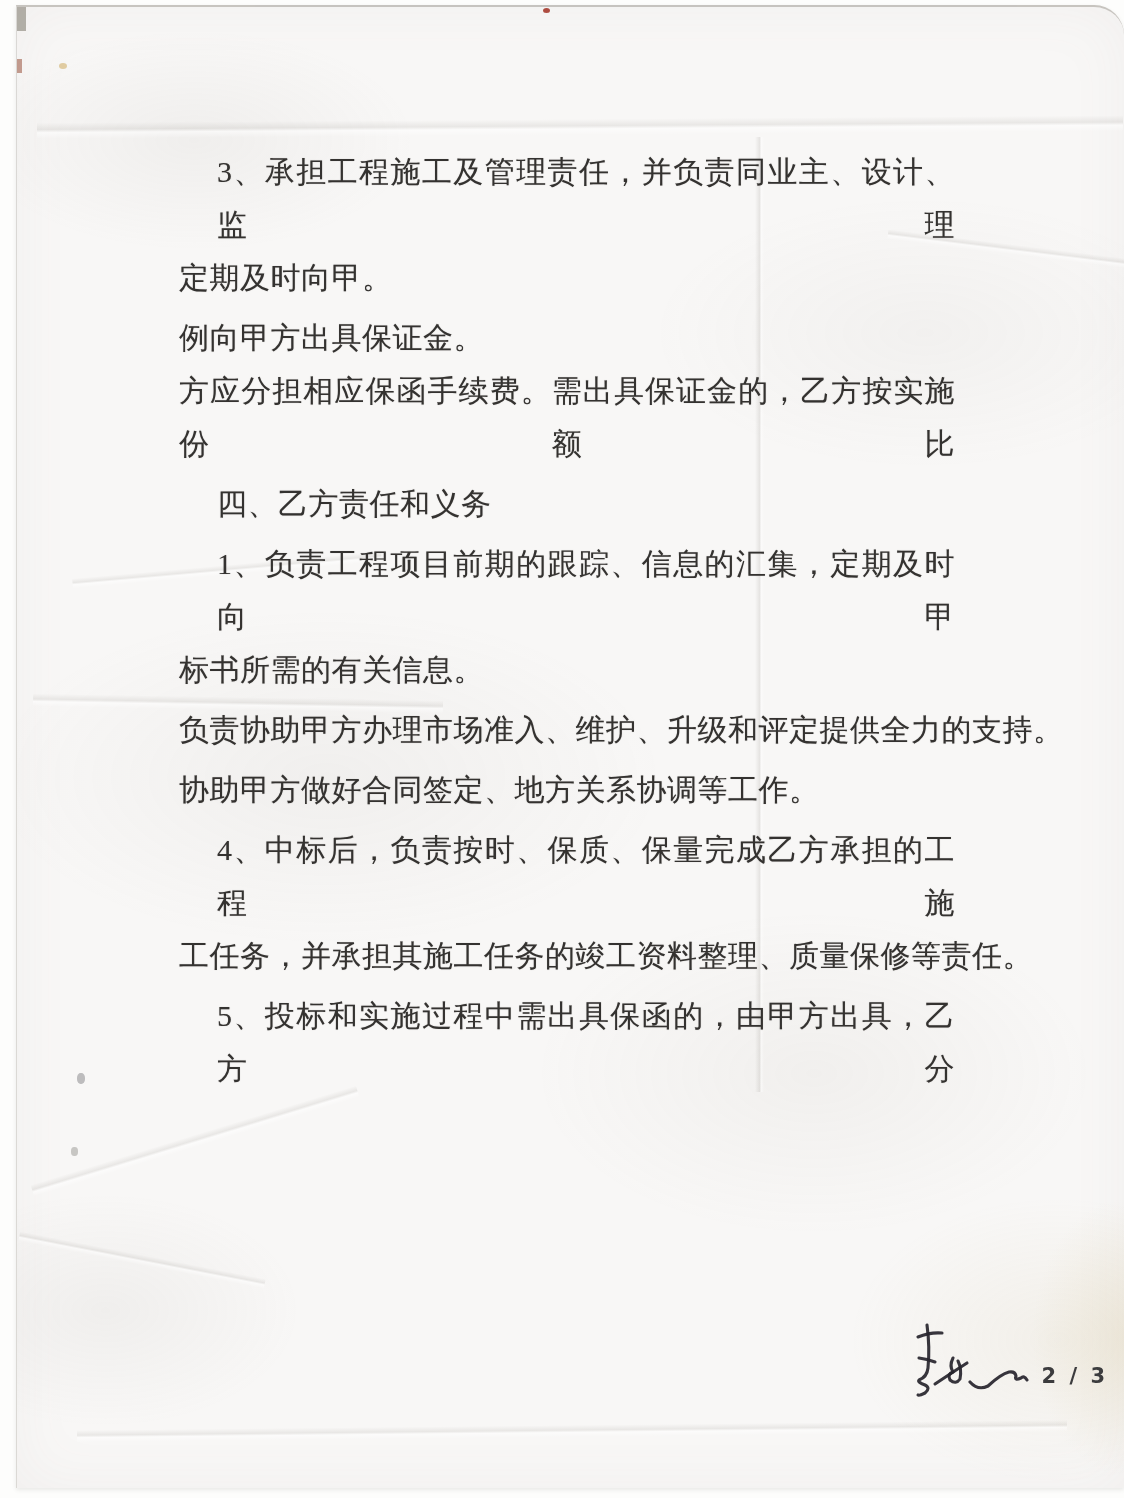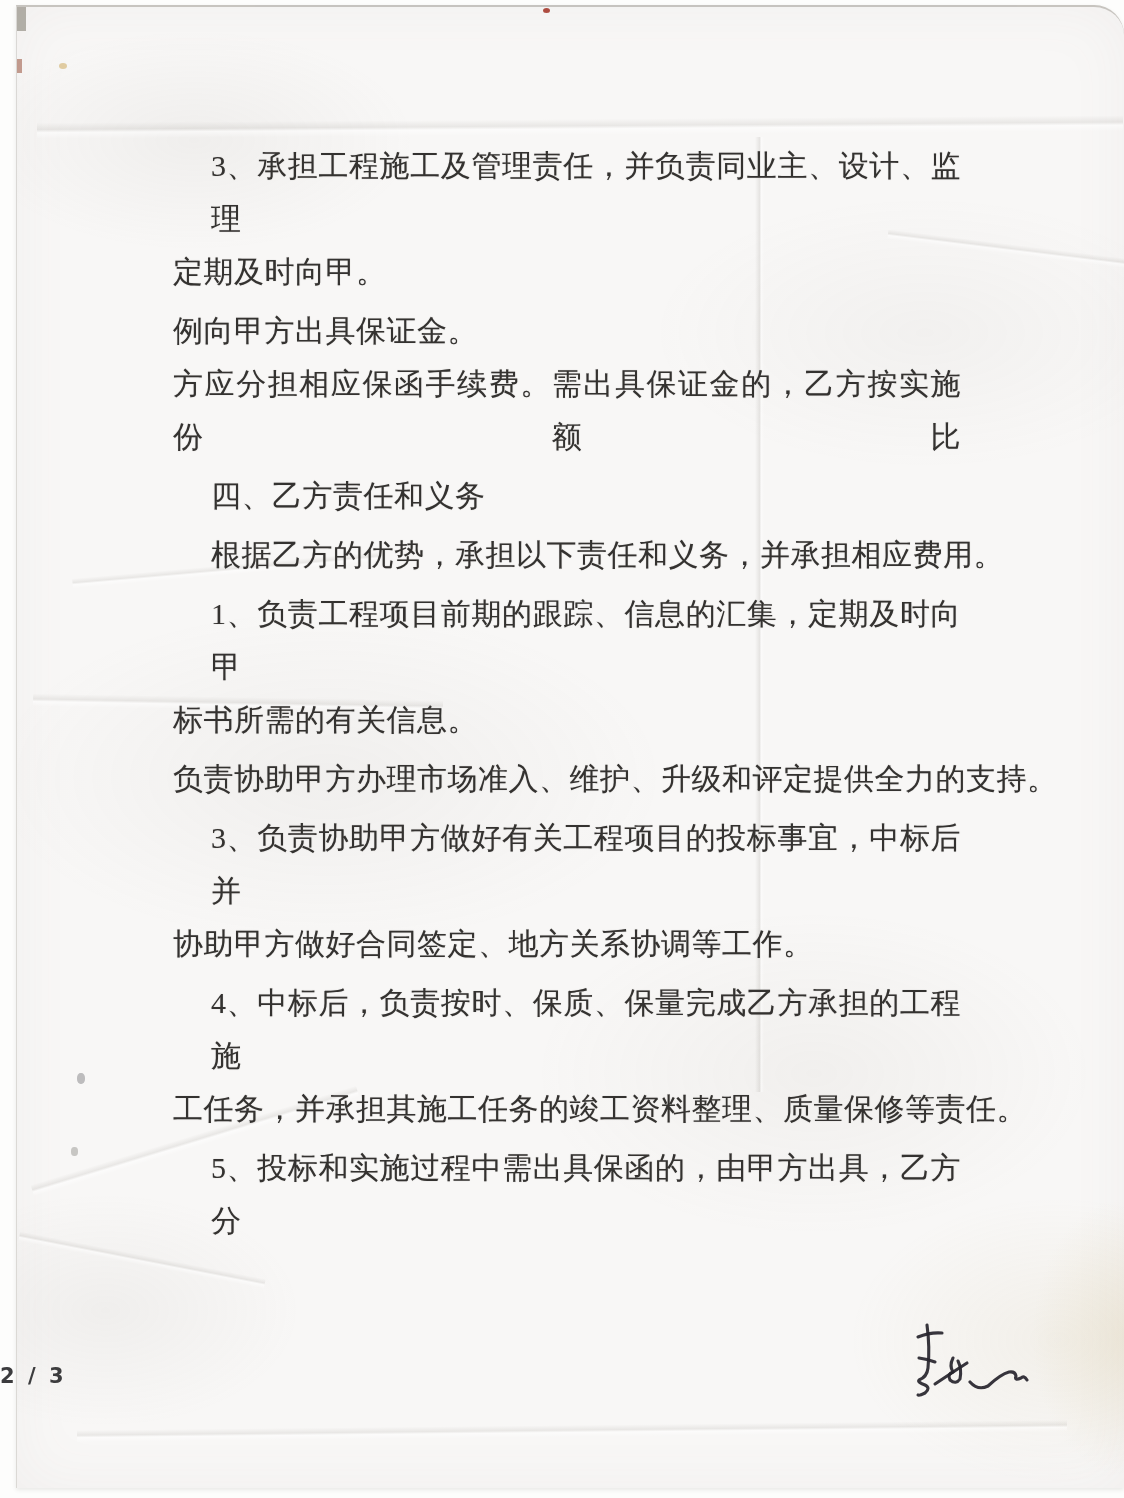--- a/index.html
+++ b/index.html
@@ -72,33 +72,33 @@
     position: absolute;
     left: 172px;
     top: 138px;
     width: 790px;
     font-size: 30px;
     line-height: 53px;
     color: #343230;
     letter-spacing: 0.5px;
     text-shadow: 0 0 1px rgba(70, 66, 60, 0.35);
   }
-  .para { margin: 1px; }
+  .para { margin: 7px; }
   .para + .para { margin-top: 6px; }
   .line { white-space: nowrap; }
   .line.fill { text-align: justify; text-align-last: justify; white-space: normal; }
   .line.first { padding-left: 38px; }
 
   
   .page-number {
     position: absolute;
     left: 0;
     right: 16px;
     top: 1364px;
-    text-align: left;
+    text-align: right;
     font-family: "DejaVu Sans", "Liberation Sans", sans-serif;
     font-weight: bold;
     font-size: 21px;
     letter-spacing: 3px;
     color: #3c3c3e;
   }
 
   
   .signature {
     position: absolute;
@@ -146,31 +146,27 @@
       <div class="line">定期及时向甲。</div>
     </div>
     <div class="para">
       <div class="line">例向甲方出具保证金。</div>
       <div class="line fill">方应分担相应保函手续费。需出具保证金的，乙方按实施份额比</div>
     </div>
     <div class="para">
       <div class="line first">四、乙方责任和义务</div>
     </div>
     <div class="para">
-      <div class="line first">根据乙方的优势，承担以下责任和义务，并承担相应费用。</div>
-    </div>
-    <div class="para">
       <div class="line first fill">1、负责工程项目前期的跟踪、信息的汇集，定期及时向甲</div>
       <div class="line">标书所需的有关信息。</div>
     </div>
     <div class="para">
       <div class="line">负责协助甲方办理市场准入、维护、升级和评定提供全力的支持。</div>
     </div>
     <div class="para">
-      <div class="line first fill">3、负责协助甲方做好有关工程项目的投标事宜，中标后并</div>
       <div class="line">协助甲方做好合同签定、地方关系协调等工作。</div>
     </div>
     <div class="para">
       <div class="line first fill">4、中标后，负责按时、保质、保量完成乙方承担的工程施</div>
       <div class="line">工任务，并承担其施工任务的竣工资料整理、质量保修等责任。</div>
     </div>
     <div class="para">
       <div class="line first fill">5、投标和实施过程中需出具保函的，由甲方出具，乙方分</div>
     </div>
   </div>

